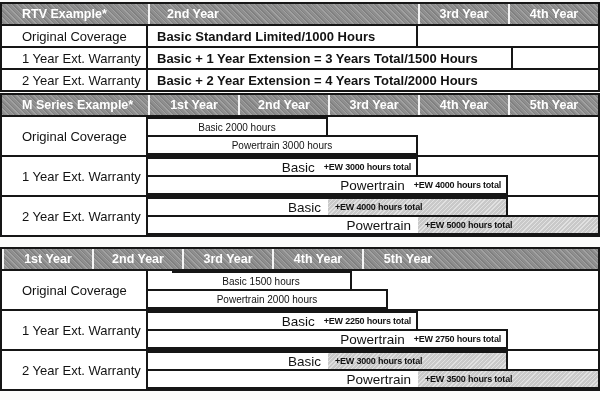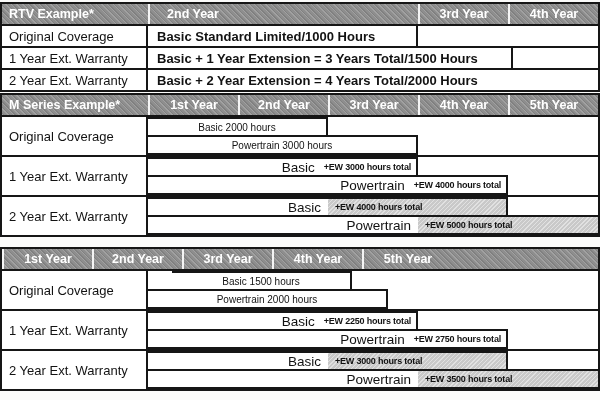--- a/index.html
+++ b/index.html
@@ -7,31 +7,31 @@
   .stage{position:relative;width:600px;height:400px;background:#fbfbfa;overflow:hidden;}
 
   .wtable{position:absolute;left:0;width:596px;border:2px solid #161616;background:#fff;}
 
   
   .thead{display:flex;height:20px;
     background-color:#8e8e8e;
     background-image:repeating-linear-gradient(45deg,rgba(255,255,255,.17) 0 1px,rgba(0,0,0,.10) 1px 2px,transparent 2px 4px);}
   .th{box-sizing:border-box;display:flex;align-items:center;justify-content:center;
       color:#fff;font-weight:bold;font-size:12.5px;white-space:nowrap;}
-  .th-product{width:146px;justify-content:flex-start;padding-left:7px;}
+  .th-product{width:146px;justify-content:flex-start;padding-left:20px;}
   .th-year{width:90px;border-left:2px solid rgba(255,255,255,.9);}
   .th-year2{width:270px;justify-content:flex-start;border-left:2px solid rgba(255,255,255,.9);}
   .th-year2 span{display:block;width:86px;text-align:center;}
 
   
   .trow{border-top:2px solid #161616;display:flex;background:#fff;}
   .trow-s{height:20px;box-sizing:content-box;}
   .trow-d{height:38px;}
   .lbl{box-sizing:border-box;width:146px;border-right:2px solid #161616;
-       display:flex;align-items:center;padding-left:7px;font-size:13px;white-space:nowrap;flex:none;}
+       display:flex;align-items:center;padding-left:20px;font-size:13px;white-space:nowrap;flex:none;}
   .barzone{position:relative;flex:1;}
 
   
   .bar-line{box-sizing:border-box;border-right:2px solid #161616;display:flex;align-items:center;
             padding-left:9px;font-weight:bold;font-size:13px;white-space:nowrap;}
 
   
   .hbar{position:absolute;left:0;height:20px;box-sizing:border-box;background:#fff;
         border:2px solid #161616;border-left:none;display:flex;align-items:center;white-space:nowrap;}
   .hbar.b1{top:0;}

